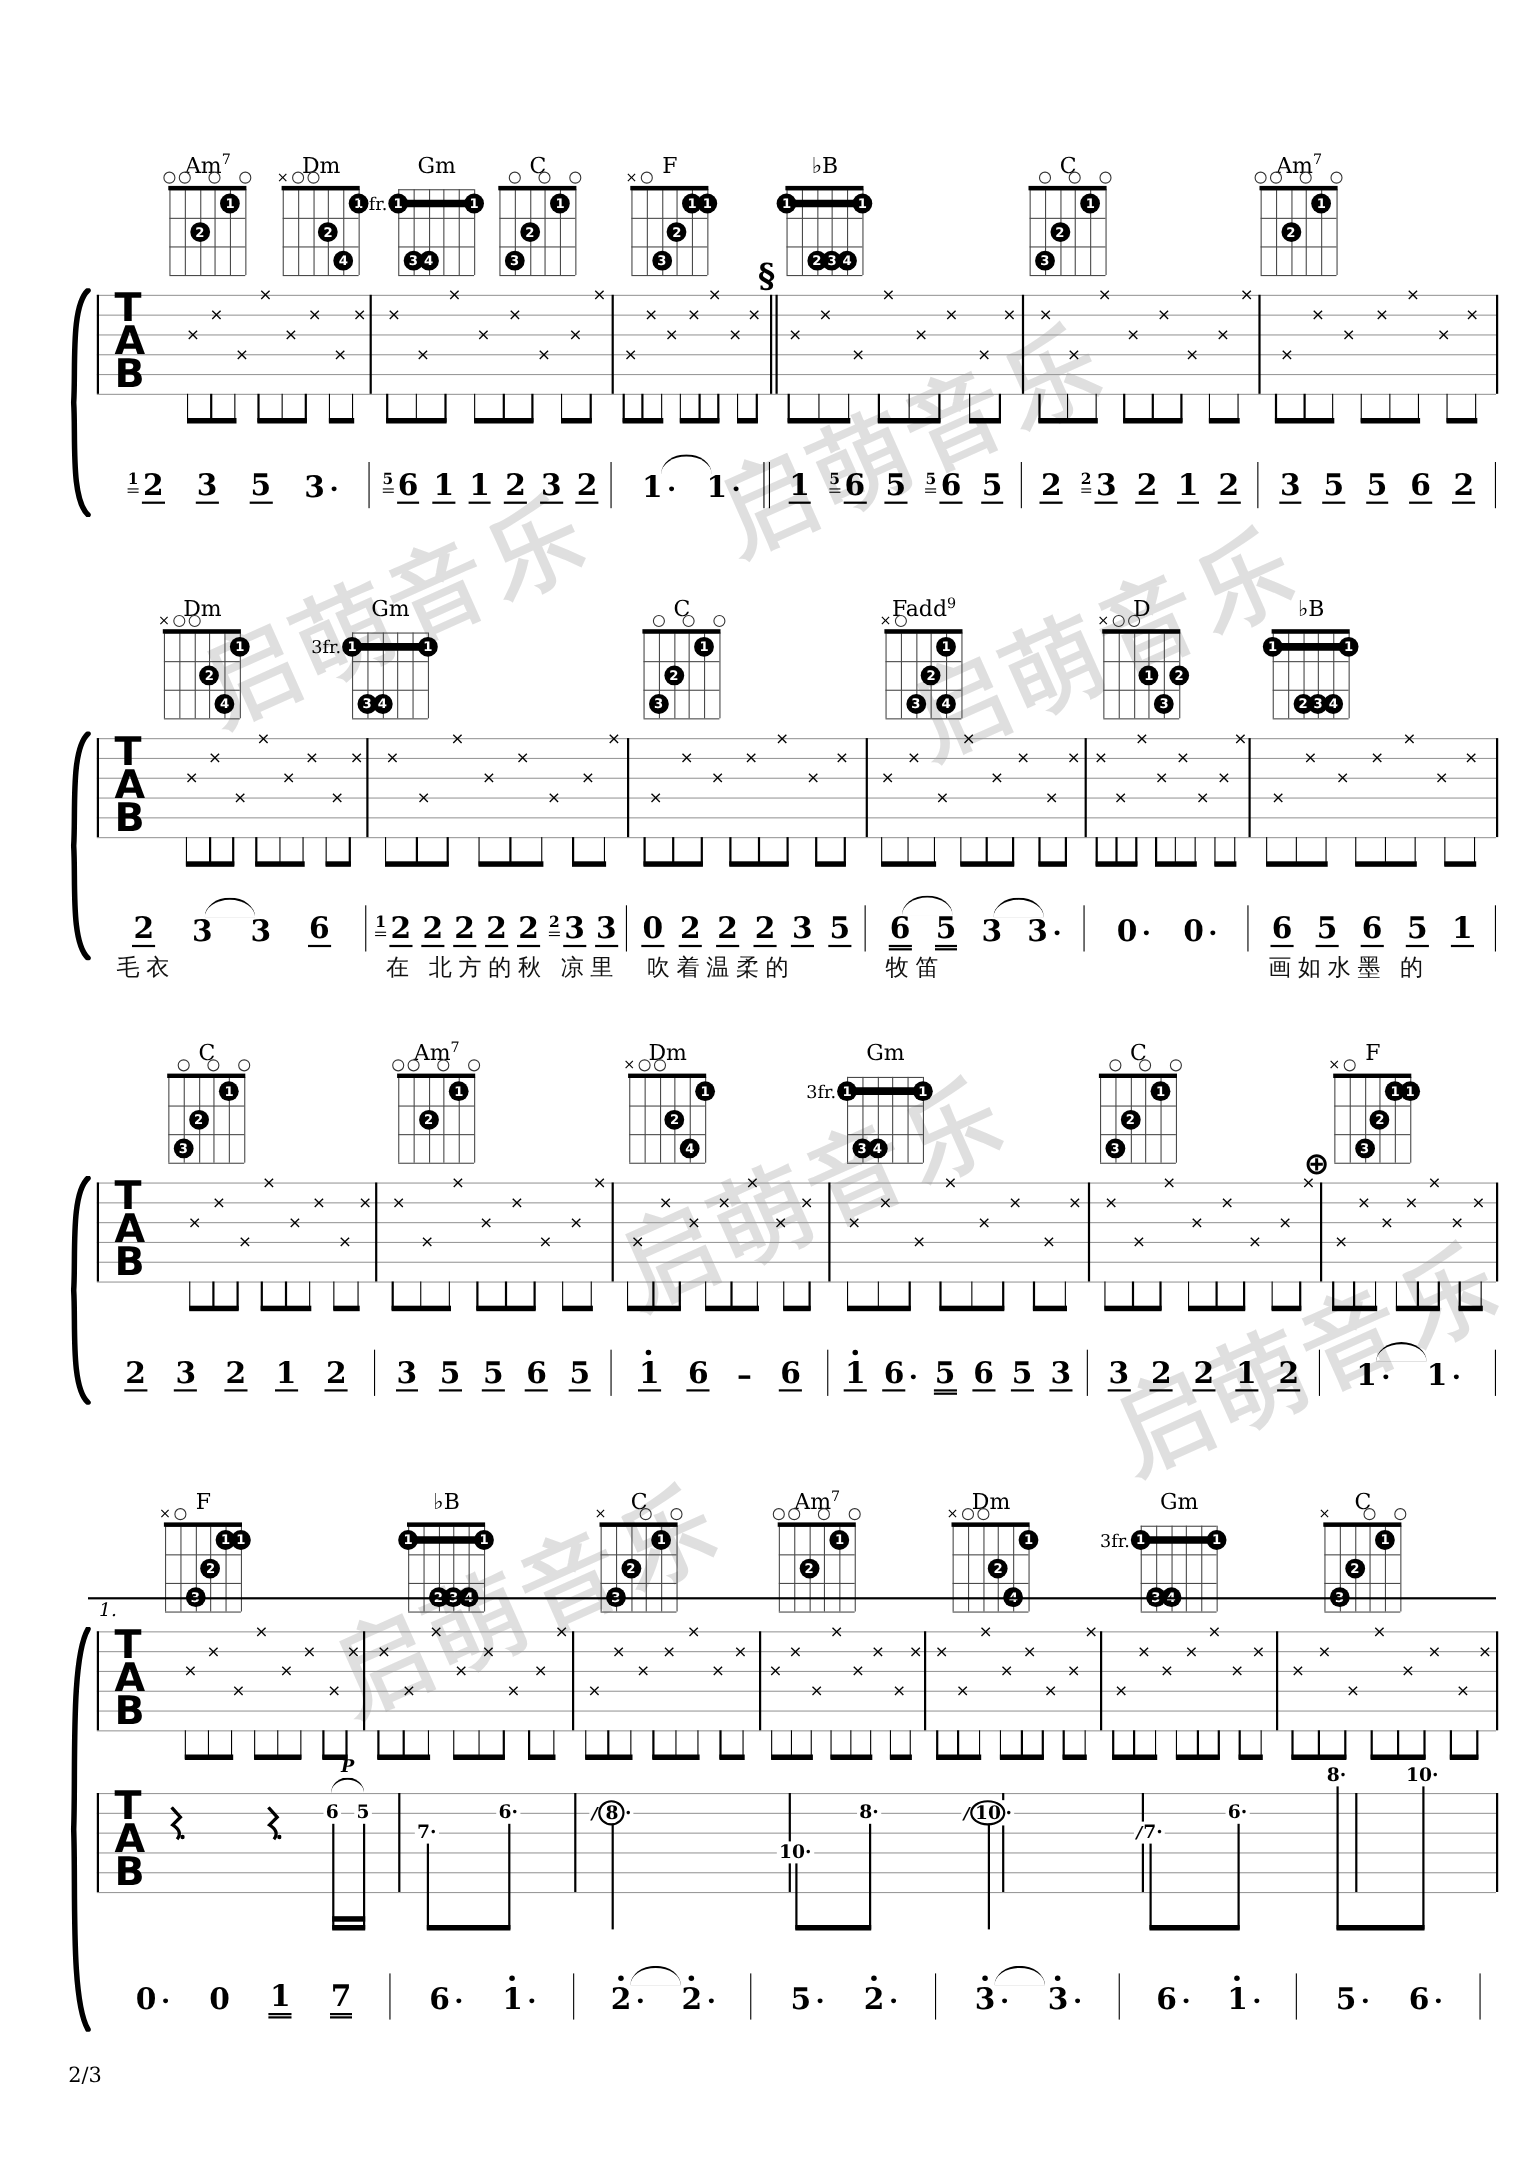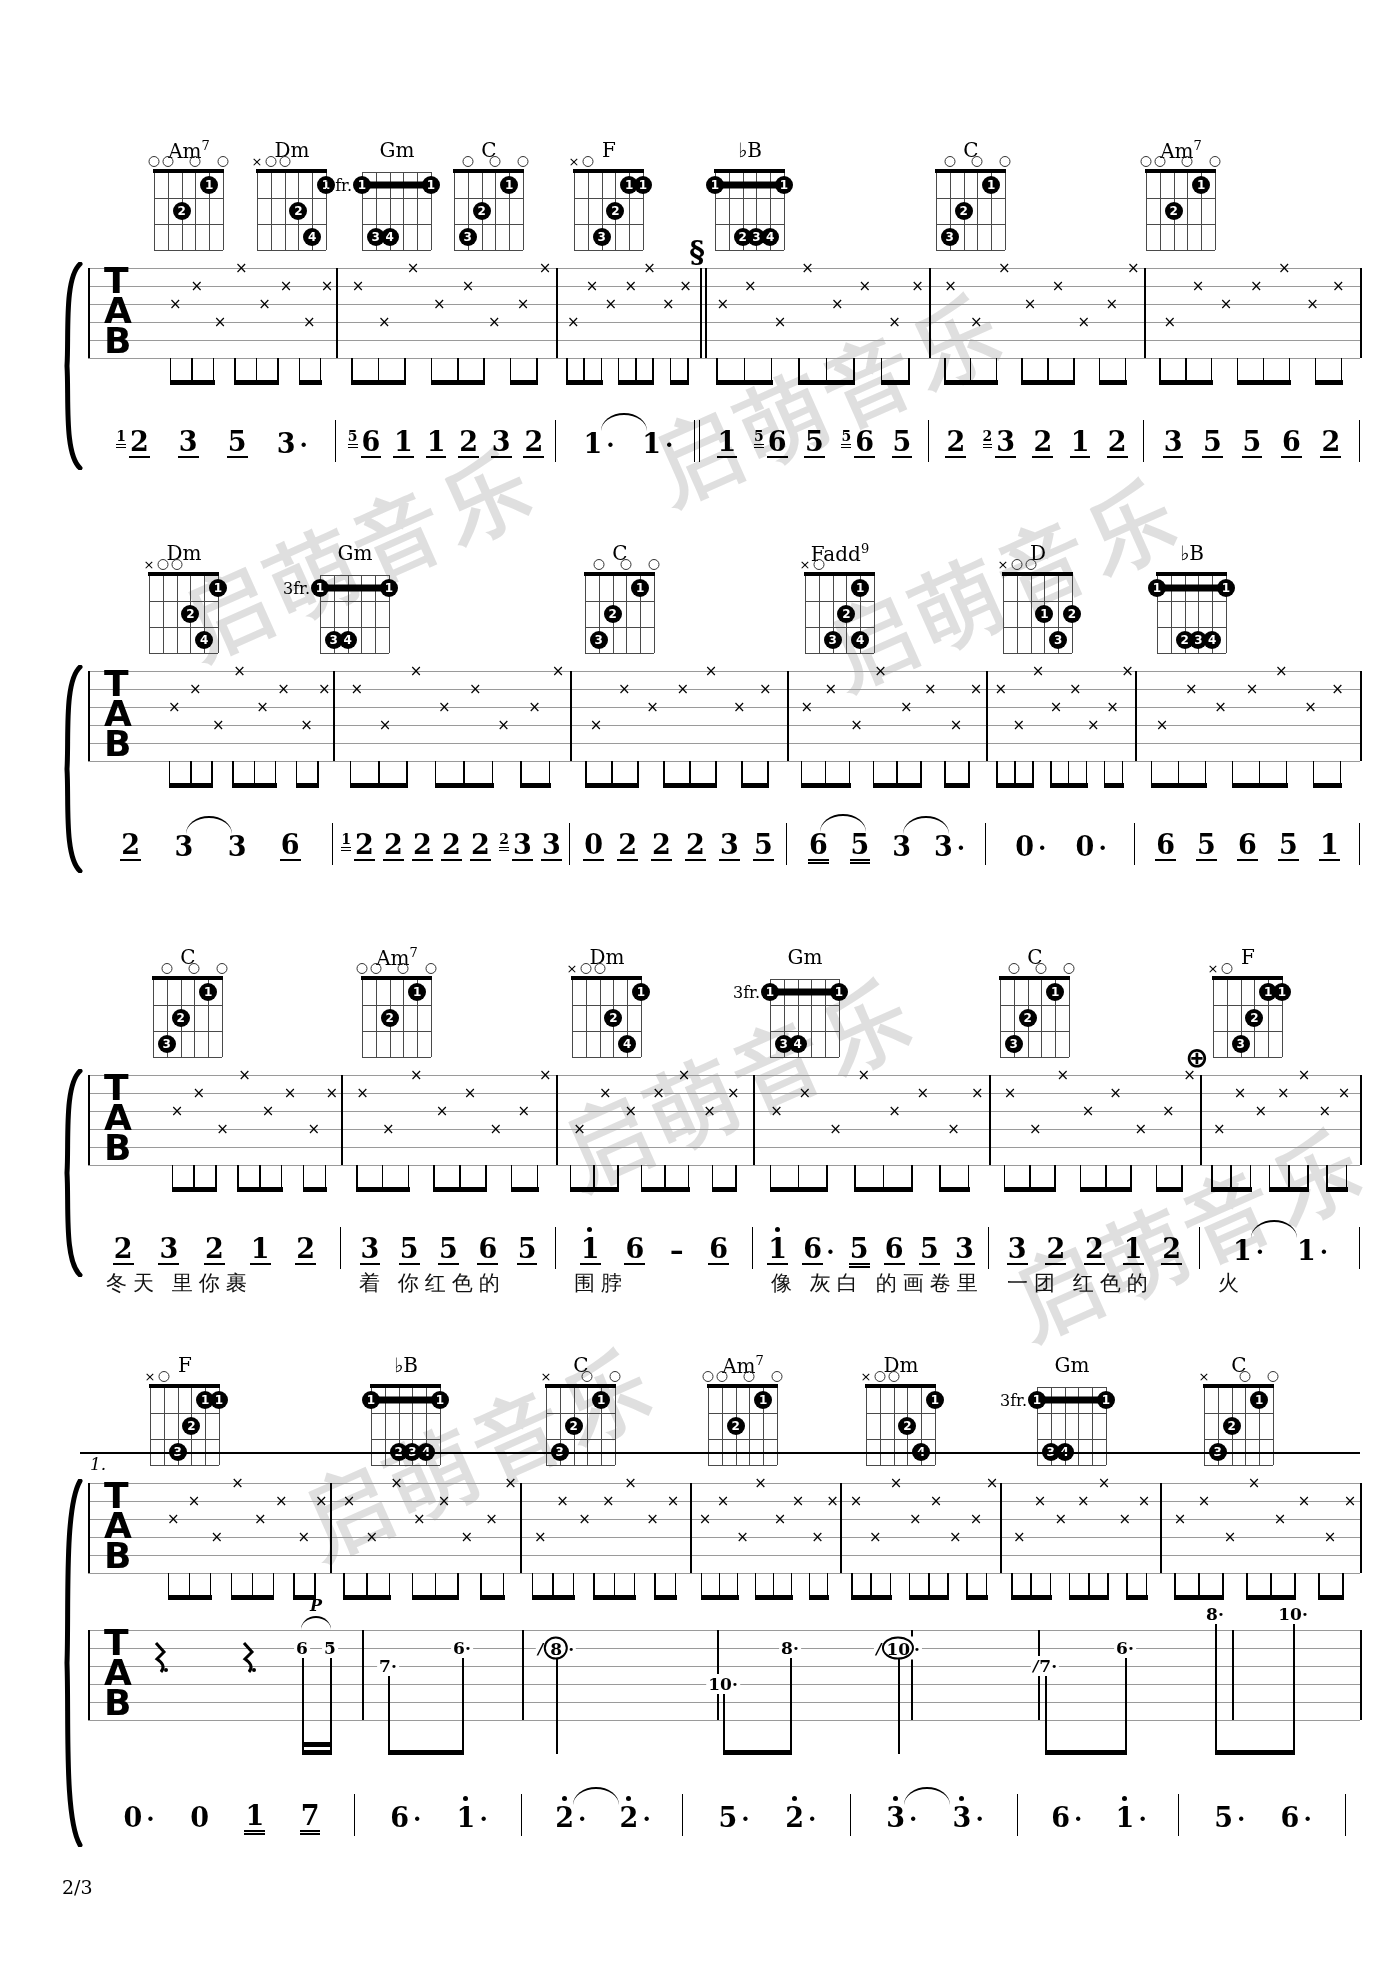--- a/index.html
+++ b/index.html
@@ -870,20 +870,28 @@
         </div>
         <div class="nt">
           <div class="d u1">5</div>
         </div>
         <div class="nt">
           <div class="d u1">1</div>
         </div>
         <div class="mbar"></div>
       </div>
     </div>
+    <div class="lyrrow" style="left: 88px; top: 865px;">
+      <div class="lcell" style="width: 245px;">毛衣</div>
+      <div class="lcell" style="width: 237px;">在 北方的秋 凉里</div>
+      <div class="lcell" style="width: 217px;">吹着温柔的</div>
+      <div class="lcell" style="width: 199px;">牧笛</div>
+      <div class="lcell" style="width: 149px;"></div>
+      <div class="lcell" style="width: 225px;">画如水墨 的</div>
+    </div>
     <div class="bracewrap" style="top: 665px; height: 208px;"><svg width="28" height="208" viewBox="0 0 28 208">
         <path d="M24 2 C8 16.64 13 72.8 11 104 C13 135.20000000000002 8 191.36 24 206" fill="none" stroke="#000" stroke-width="5" stroke-linecap="round"></path>
       </svg></div>
     <div class="chord" style="left: 153px; top: 947px;">
       <div class="chord-label">C</div>
       <div class="grid">
         <div class="gv" style="left: 0px;"></div>
         <div class="gv" style="left: 13.8px;"></div>
         <div class="gv" style="left: 27.6px;"></div>
         <div class="gv" style="left: 41.4px;"></div>
@@ -1239,28 +1247,20 @@
           <div class="d">1</div>
           <div class="ndot">·</div>
           <div class="tie"></div>
         </div>
         <div class="nt">
           <div class="d">1</div>
           <div class="ndot">·</div>
         </div>
         <div class="mbar"></div>
       </div>
-    </div>
-    <div class="lyrrow" style="left: 88px; top: 1269px;">
-      <div class="lcell" style="width: 253px;">冬天 里你裹</div>
-      <div class="lcell" style="width: 215px;">着 你红色的</div>
-      <div class="lcell" style="width: 197px;">围脖</div>
-      <div class="lcell" style="width: 236px;">像 灰白 的画卷里</div>
-      <div class="lcell" style="width: 211px;">一团 红色的</div>
-      <div class="lcell" style="width: 160px;">火</div>
     </div>
     <div class="bracewrap" style="top: 1069px; height: 208px;"><svg width="28" height="208" viewBox="0 0 28 208">
         <path d="M24 2 C8 16.64 13 72.8 11 104 C13 135.20000000000002 8 191.36 24 206" fill="none" stroke="#000" stroke-width="5" stroke-linecap="round"></path>
       </svg></div>
     <div class="chord" style="left: 150px; top: 1355px;">
       <div class="chord-label">F</div>
       <div class="grid">
         <div class="gv" style="left: 0px;"></div>
         <div class="gv" style="left: 13.8px;"></div>
         <div class="gv" style="left: 27.6px;"></div>

